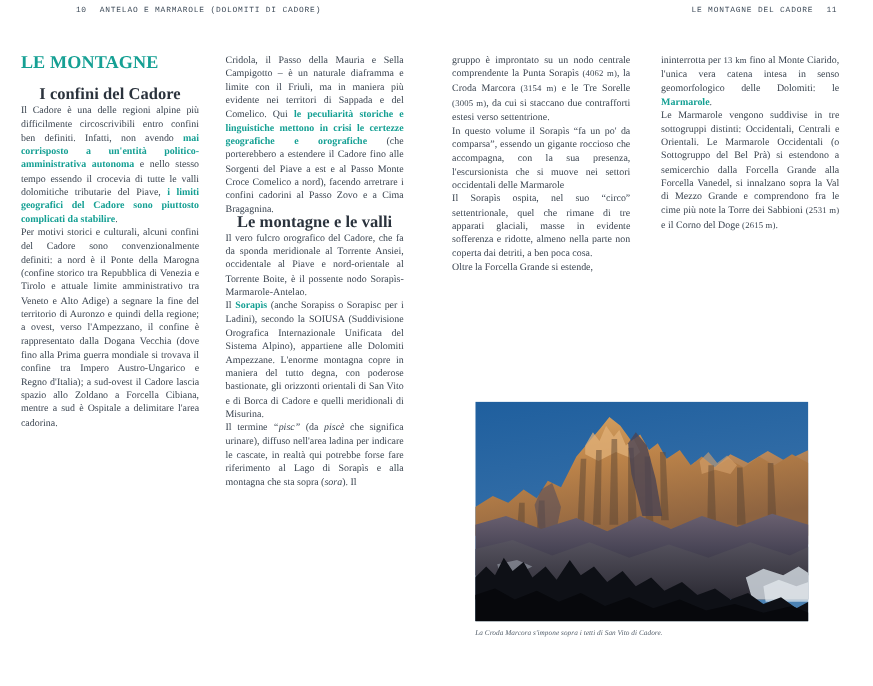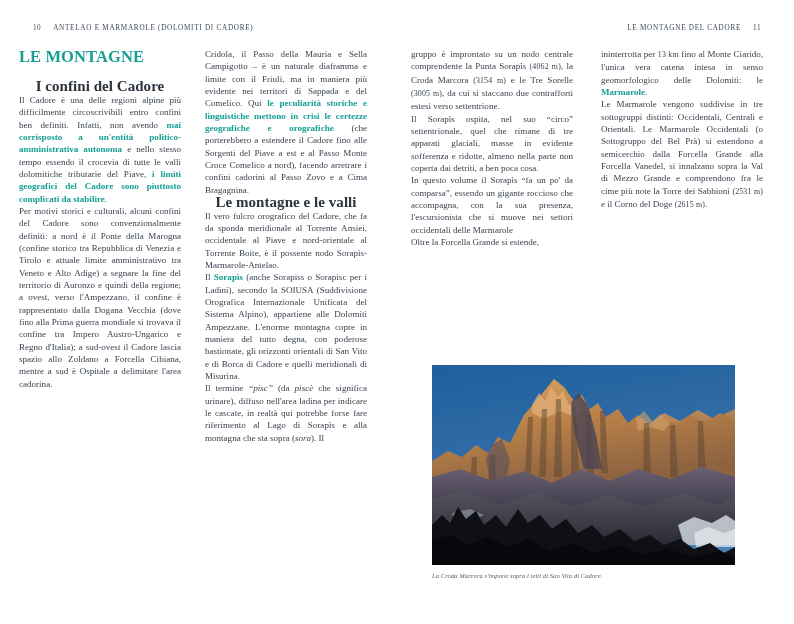--- a/index.html
+++ b/index.html
@@ -8,25 +8,26 @@
     background:#ffffff;
     font-family:"Liberation Serif","DejaVu Serif",serif;
     color:#2f3a46;
     overflow:hidden;
     position:relative;
   }
   .page{position:absolute;inset:0;}
 
   
   .runhead{
-    position:absolute;top:24px;
-    font-family:Liberation Serif, serif;
+    position:absolute;top:6px;
+    font-family:Liberation Mono, monospace;
     font-size:7.2px;letter-spacing:.72px;
     color:#3d4a58;white-space:nowrap;
     text-transform:uppercase;
+    margin-left:36px;
   }
   .runhead-left{left:33px;}
   .runhead-right{right:33px;}
   .folio{
     display:inline-block;
     font-size:7.2px;letter-spacing:.5px;color:#3d4a58;
   }
   .runhead-left .folio{margin-right:12px;}
   .runhead-right .folio{margin-left:12px;}
 
@@ -121,22 +122,22 @@
   <div class="col c2">
     <p><span>Cridola, il Passo della Mauria e Sella Campigotto – è un naturale diaframma e limite con il Friuli, ma in maniera più evidente nei territori di Sappada e del Comelico. Qui </span><span class="hl">le peculiarità storiche e linguistiche mettono in crisi le certezze geografiche e orografiche</span><span> (che porterebbero a estendere il Cadore fino alle Sorgenti del Piave a est e al Passo Monte Croce Comelico a nord), facendo arretrare i confini cadorini al Passo Zovo e a Cima Bragagnina.</span></p>
     <h2 class="subhead spaced">Le montagne e le valli</h2>
     <p>Il vero fulcro orografico del Cadore, che fa da sponda meridionale al Torrente Ansiei, occidentale al Piave e nord-orientale al Torrente Boite, è il possente nodo Sorapìs-Marmarole-Antelao.</p>
     <p><span>Il </span><span class="hl">Sorapìs</span><span> (anche Sorapiss o Sorapisc per i Ladini), secondo la SOIUSA (Suddivisione Orografica Internazionale Unificata del Sistema Alpino), appartiene alle Dolomiti Ampezzane. L'enorme montagna copre in maniera del tutto degna, con poderose bastionate, gli orizzonti orientali di San Vito e di Borca di Cadore e quelli meridionali di Misurina.</span></p>
     <p><span>Il termine </span><span class="it">“pisc”</span><span> (da </span><span class="it">piscè</span><span> che significa urinare), diffuso nell'area ladina per indicare le cascate, in realtà qui potrebbe forse fare riferimento al Lago di Sorapìs e alla montagna che sta sopra (</span><span class="it">sora</span><span>). Il</span></p>
   </div>
 
   <div class="col c3">
     <p><span>gruppo è improntato su un nodo centrale comprendente la Punta Sorapìs </span><span class="sc">(4062 m)</span><span>, la Croda Marcora </span><span class="sc">(3154 m)</span><span> e le Tre Sorelle </span><span class="sc">(3005 m)</span><span>, da cui si staccano due contrafforti estesi verso settentrione.</span></p>
+    <p>In questo volume il Sorapìs “fa un po' da comparsa”, essendo un gigante roccioso che accompagna, con la sua presenza, l'escursionista che si muove nei settori occidentali delle Marmarole</p>
     <p>Il Sorapìs ospita, nel suo “circo” settentrionale, quel che rimane di tre apparati glaciali, masse in evidente sofferenza e ridotte, almeno nella parte non coperta dai detriti, a ben poca cosa.</p>
-    <p>In questo volume il Sorapìs “fa un po' da comparsa”, essendo un gigante roccioso che accompagna, con la sua presenza, l'escursionista che si muove nei settori occidentali delle Marmarole</p>
     <p>Oltre la Forcella Grande si estende,</p>
   </div>
 
   <div class="col c4">
     <p><span>ininterrotta per </span><span class="sc">13 km</span><span> fino al Monte Ciarido, l'unica vera catena intesa in senso geomorfologico delle Dolomiti: le </span><span class="hl">Marmarole</span><span>.</span></p>
     <p><span>Le Marmarole vengono suddivise in tre sottogruppi distinti: Occidentali, Centrali e Orientali. Le Marmarole Occidentali (o Sottogruppo del Bel Prà) si estendono a semicerchio dalla Forcella Grande alla Forcella Vanedel, si innalzano sopra la Val di Mezzo Grande e comprendono fra le cime più note la Torre dei Sabbioni </span><span class="sc">(2531 m)</span><span> e il Corno del Doge </span><span class="sc">(2615 m)</span><span>.</span></p>
   </div>
 
   <div class="figure">
     <svg viewBox="0 0 303 200" preserveAspectRatio="none">

